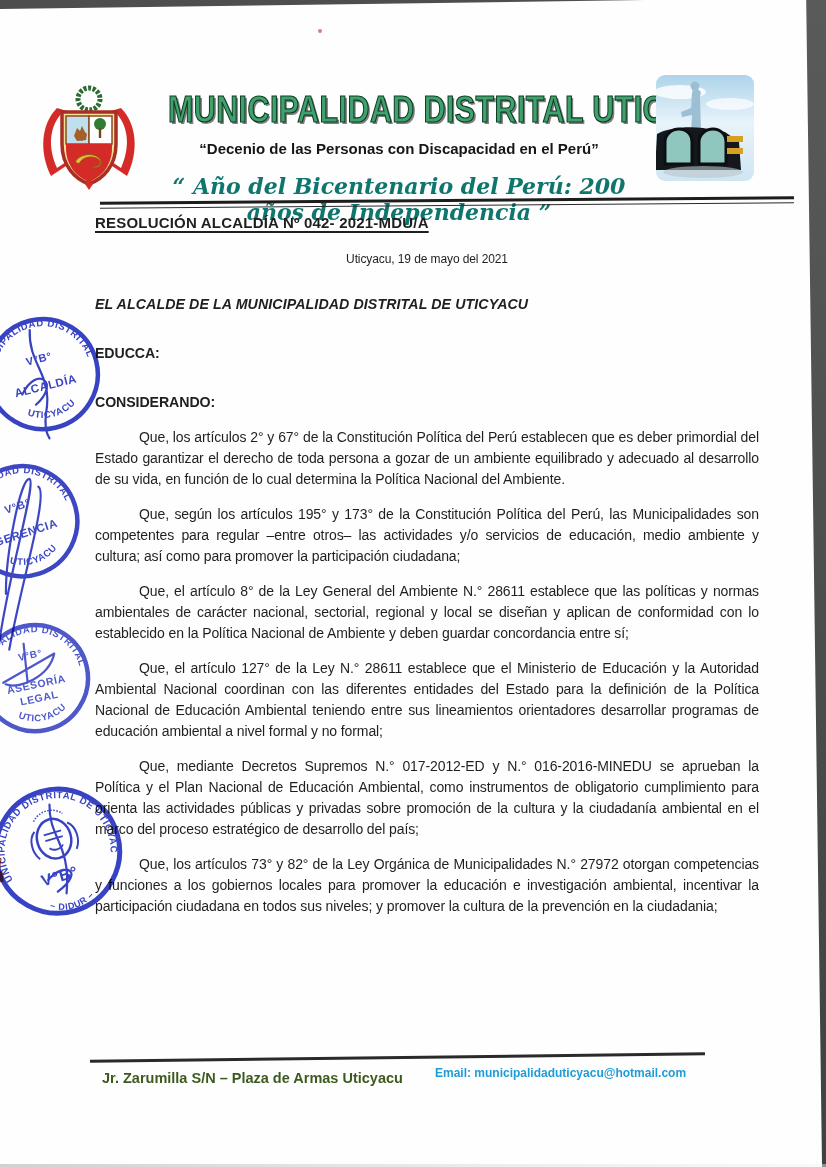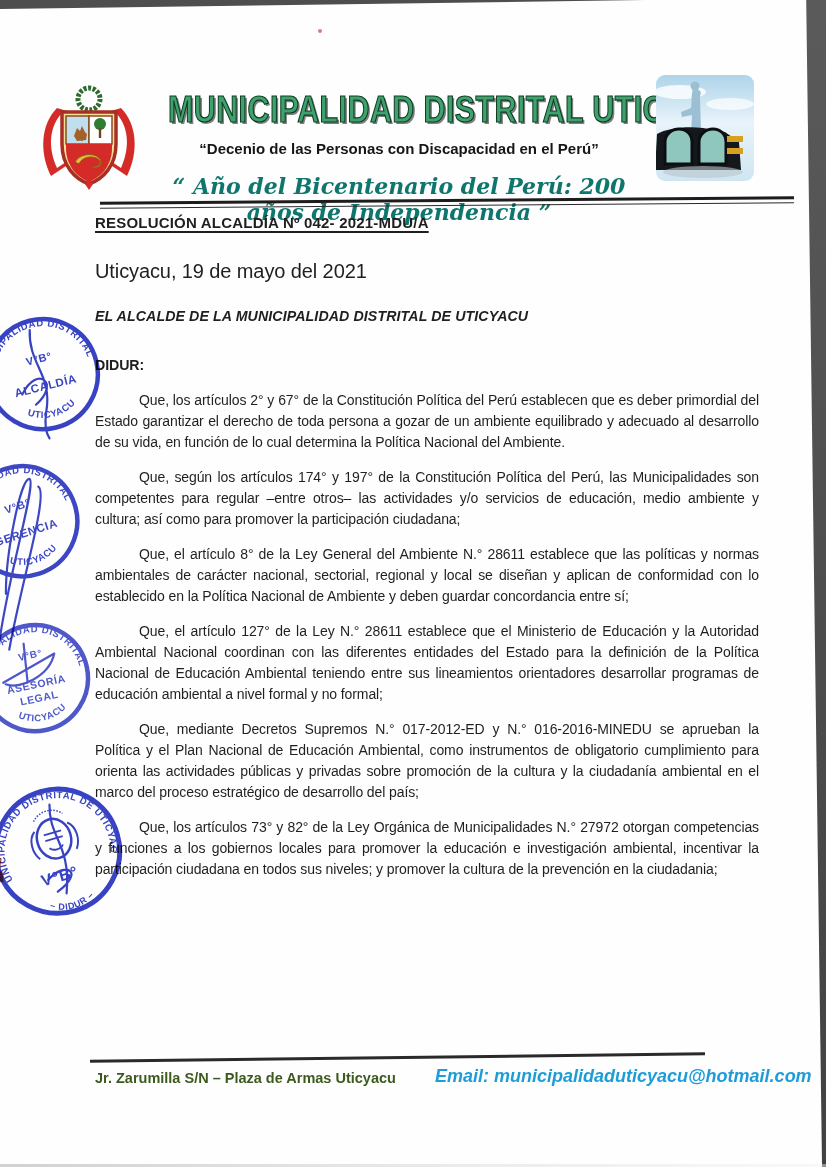--- a/index.html
+++ b/index.html
@@ -39,42 +39,42 @@
   .rule-double{position:absolute;left:100px;top:199px;width:694px;height:3px;
     border-top:3px solid #1d1d1d;border-bottom:1px solid #2a2a2a;
     transform:rotate(-.45deg);}
 
   
   .main{position:absolute;left:95px;top:212px;width:664px;font-size:14px;
     line-height:21px;letter-spacing:-.1px;text-align:justify;}
   .res-title{margin:0;text-align:left;font-size:15px;font-weight:bold;letter-spacing:.2px;}
   .res-title span{text-decoration:underline;text-underline-offset:3px;
     text-decoration-thickness:1.5px;}
-  .place-date{margin-top:28px;text-align:left;font-size:20px;}
+  .place-date{margin-top:16px;text-align:center;font-size:12px;}
   .issuer{margin-top:24px;font-weight:bold;font-size:14.2px;letter-spacing:.1px;font-style:italic;}
   .sec-head{margin-top:28px;font-weight:bold;font-size:14.2px;}
   .para{margin:14px 0 0;}
   .para.indent{text-indent:44px;}
 
   
   .stamp{position:absolute;color:#2733bf;mix-blend-mode:multiply;opacity:.92;}
   .stamp text{font-family:"Liberation Sans",sans-serif;font-weight:bold;
     fill:#2733bf;letter-spacing:.6px;}
   .stamp .ring{fill:none;stroke:#2733bf;}
   .stamp .sig{fill:none;stroke:#2733bf;stroke-width:2.2;stroke-linecap:round;}
   #stamp-gerencia{opacity:.9;}
   #stamp-asesoria{opacity:.82;}
 
   
   .footer-rule{position:absolute;left:90px;top:1056px;width:615px;height:2.5px;
     background:#2a2a2a;transform:rotate(-.7deg);}
-  .footer-address{position:absolute;left:95px;top:1070px;font-size:14.5px;
+  .footer-address{position:absolute;left:102px;top:1070px;font-size:14.5px;
     font-weight:bold;color:#3d5a1e;}
-  .footer-email{position:absolute;left:435px;top:1066px;font-size:18px;
-    font-weight:bold;color:#1e9cd7;font-style:italic;}
+  .footer-email{position:absolute;left:435px;top:1066px;font-size:12px;
+    font-weight:bold;color:#1e9cd7;}
 </style>
 </head>
 <body>
 
 <div class="page">
 
   <div class="edge-top"></div>
   <div class="edge-right"></div>
   <div class="edge-bottom"></div>
   <div class="speck"></div>
@@ -134,24 +134,25 @@
     </g>
   </svg>
 
   <div class="rule-double"></div>
 
   <div class="main">
     <h2 class="res-title"><span>RESOLUCIÓN ALCALDÍA Nº 042- 2021-MDU/A</span></h2>
     <div class="place-date">Uticyacu, 19 de mayo del 2021</div>
     <div class="issuer">EL ALCALDE DE LA MUNICIPALIDAD DISTRITAL DE UTICYACU</div>
 
-    <div class="sec-head">DIDUR:</div>
-
+    <div class="sec-head">EDUCCA:</div>
+
+    <div class="sec-head">CONSIDERANDO:</div>
     <p class="para indent">Que, los artículos 2° y 67° de la Constitución Política del Perú establecen que es deber primordial del Estado garantizar el derecho de toda persona a gozar de un ambiente equilibrado y adecuado al desarrollo de su vida, en función de lo cual determina la Política Nacional del Ambiente.</p>
-    <p class="para indent">Que, según los artículos 174° y 197° de la Constitución Política del Perú, las Municipalidades son competentes para regular –entre otros– las actividades y/o servicios de educación, medio ambiente y cultura; así como para promover la participación ciudadana;</p>
+    <p class="para indent">Que, según los artículos 195° y 173° de la Constitución Política del Perú, las Municipalidades son competentes para regular –entre otros– las actividades y/o servicios de educación, medio ambiente y cultura; así como para promover la participación ciudadana;</p>
     <p class="para indent">Que, el artículo 8° de la Ley General del Ambiente N.° 28611 establece que las políticas y normas ambientales de carácter nacional, sectorial, regional y local se diseñan y aplican de conformidad con lo establecido en la Política Nacional de Ambiente y deben guardar concordancia entre sí;</p>
     <p class="para indent">Que, el artículo 127° de la Ley N.° 28611 establece que el Ministerio de Educación y la Autoridad Ambiental Nacional coordinan con las diferentes entidades del Estado para la definición de la Política Nacional de Educación Ambiental teniendo entre sus lineamientos orientadores desarrollar programas de educación ambiental a nivel formal y no formal;</p>
     <p class="para indent">Que, mediante Decretos Supremos N.° 017-2012-ED y N.° 016-2016-MINEDU se aprueban la Política y el Plan Nacional de Educación Ambiental, como instrumentos de obligatorio cumplimiento para orienta las actividades públicas y privadas sobre promoción de la cultura y la ciudadanía ambiental en el marco del proceso estratégico de desarrollo del país;</p>
     <p class="para indent">Que, los artículos 73° y 82° de la Ley Orgánica de Municipalidades N.° 27972 otorgan competencias y funciones a los gobiernos locales para promover la educación e investigación ambiental, incentivar la participación ciudadana en todos sus niveles; y promover la cultura de la prevención en la ciudadania;</p>
   </div>
 
   <svg class="stamp" id="stamp-alcaldia" style="left:-26px;top:304px;transform:rotate(-14deg);" width="140" height="150" viewBox="0 0 140 150">
     <defs>
       <path id="s1t" d="M 22,70 A 48,48 0 0 1 118,70"></path>
       <path id="s1b" d="M 28.7,85 A 44,44 0 0 0 111.3,85"></path>

